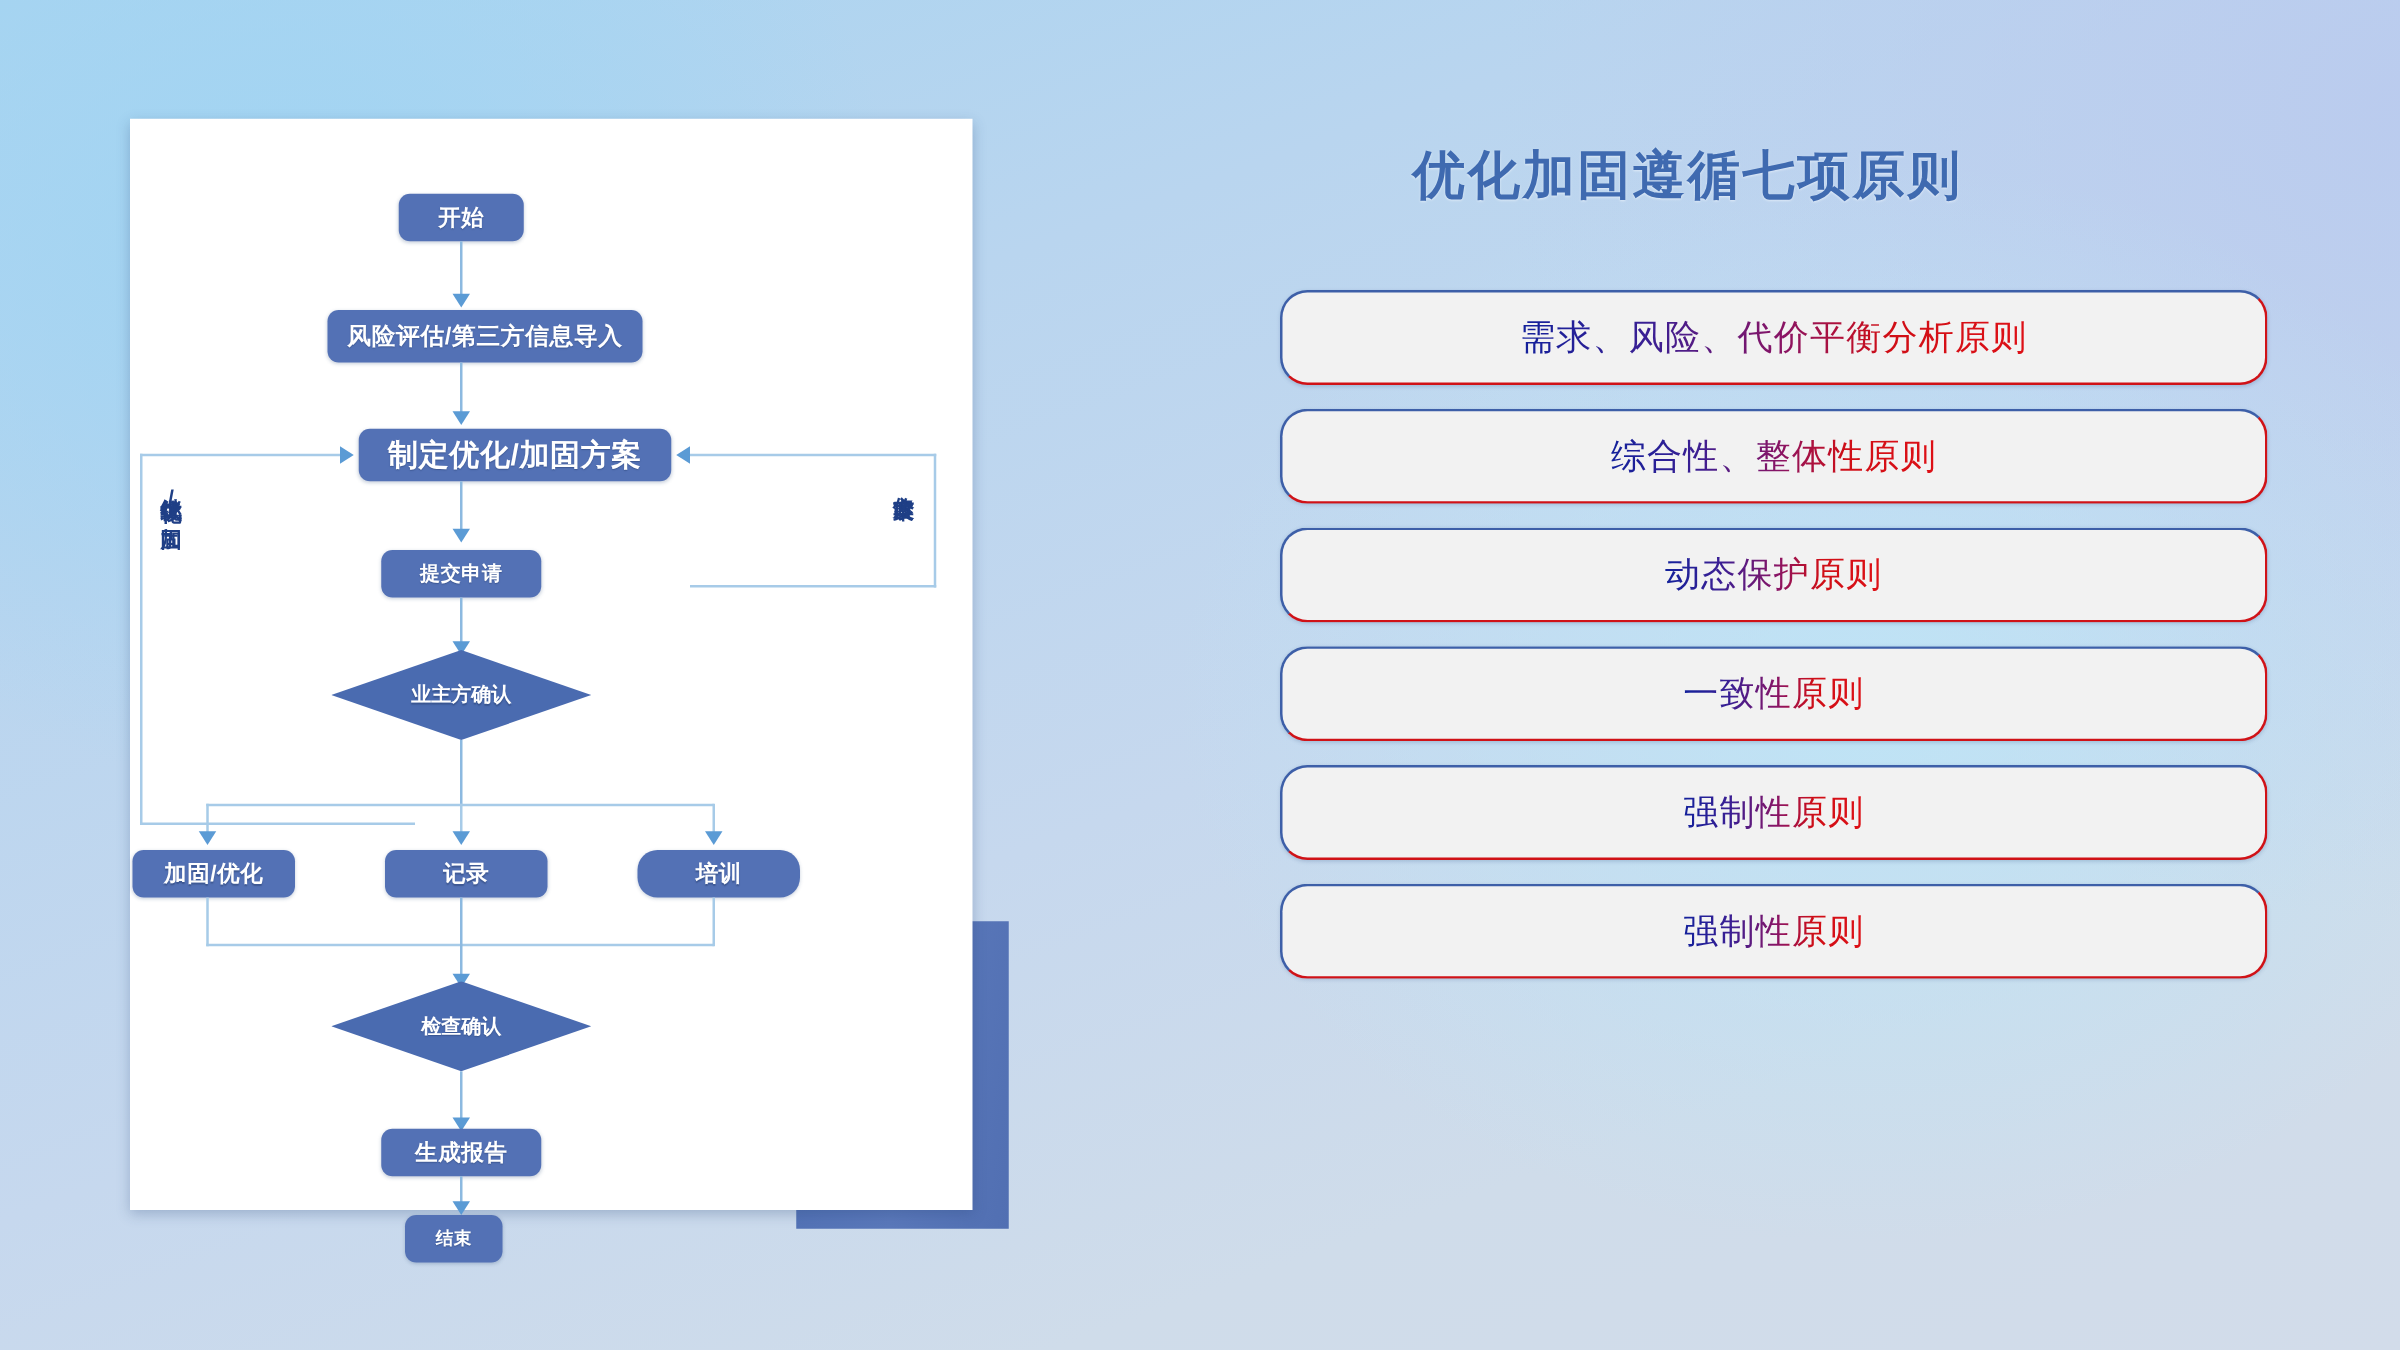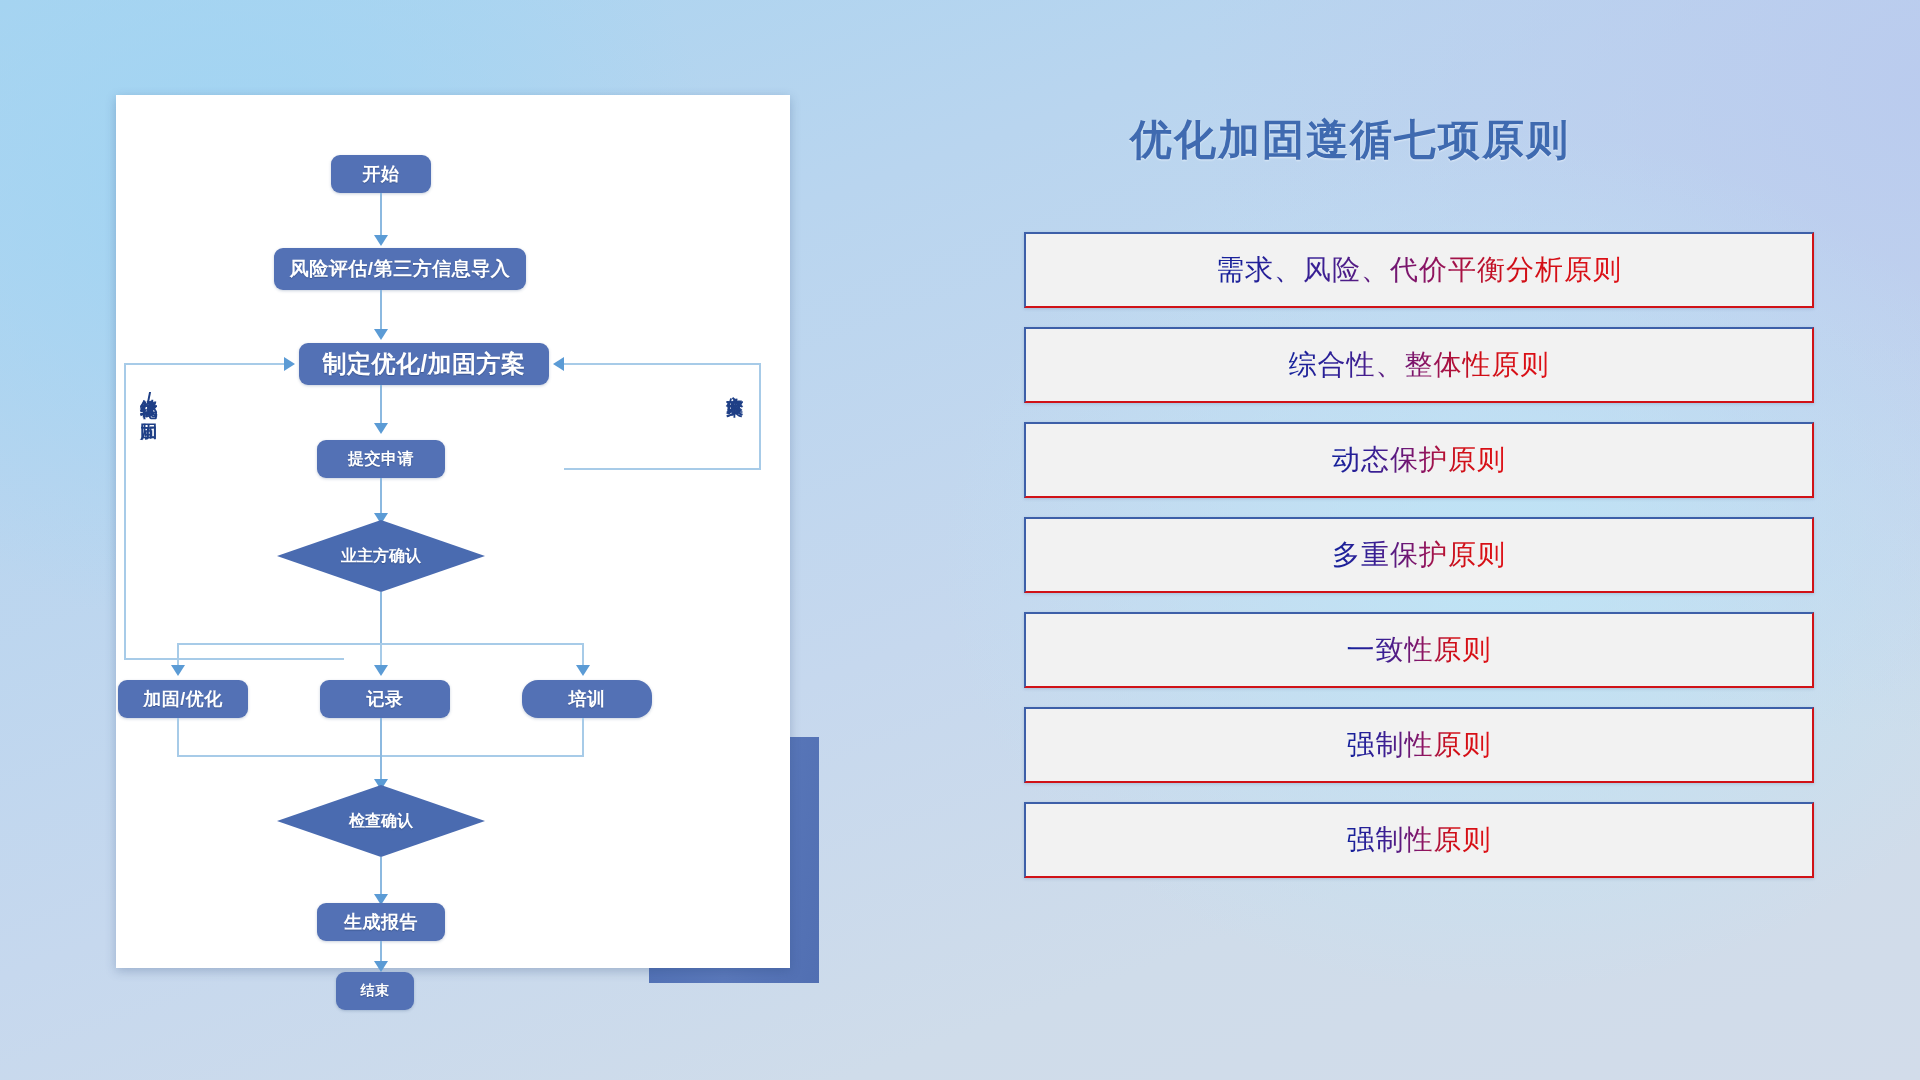--- a/index.html
+++ b/index.html
@@ -22,21 +22,21 @@
       radial-gradient(ellipse 900px 700px at 78% 52%, rgba(190,228,246,0.95) 0%, rgba(190,228,246,0.0) 62%),
       radial-gradient(ellipse 700px 620px at 12% 18%, rgba(160,212,243,0.95) 0%, rgba(160,212,243,0.0) 70%),
       radial-gradient(ellipse 1000px 900px at 100% 8%, rgba(186,203,238,0.95) 0%, rgba(186,203,238,0.0) 72%),
       linear-gradient(160deg, #a8d4f0 0%, #b9d5ef 28%, #c6d8ee 55%, #cfdcea 78%, #d2dcea 100%);
     overflow: hidden;
   }
 
   
   #left-panel {
     position: absolute;
-    left: 12px; top: 0;
+    left: 0; top: 0;
     width: 940px; height: 1080px;
   }
   
   .accent-slab {
     position: absolute;
     left: 637px;
     top: 737px;
     width: 170px;
     height: 246px;
     background: linear-gradient(100deg, #4f6fb3 0%, #5a78ba 55%, #516fb2 100%);
@@ -139,21 +139,21 @@
   #principle-list {
     position: absolute;
     left: 84px;
     top: 232px;
     width: 790px;
   }
   .principle-card {
     position: relative;
     height: 72px;
     margin-bottom: 19px;
-    border-radius: 0;
+    border-radius: 22px;
     background: #f2f2f2;
     display: flex;
     align-items: center;
     justify-content: center;
     border-top: 2px solid #3d5fa8;
     border-left: 2px solid #3d5fa8;
     border-right: 2px solid #d01217;
     border-bottom: 2px solid #d01217;
     box-shadow: 0 1px 3px rgba(60,90,140,0.22);
   }
@@ -255,23 +255,20 @@
       </div>
 
       <div class="principle-card">
         <span class="principle-text">综合性、整体性原则</span>
       </div>
 
       <div class="principle-card">
         <span class="principle-text">动态保护原则</span>
       </div>
 
-      <div class="principle-card">
-        <span class="principle-text">多重保护原则</span>
-      </div>
 
       <div class="principle-card">
         <span class="principle-text">一致性原则</span>
       </div>
 
       <div class="principle-card">
         <span class="principle-text">强制性原则</span>
       </div>
 
       <div class="principle-card">

